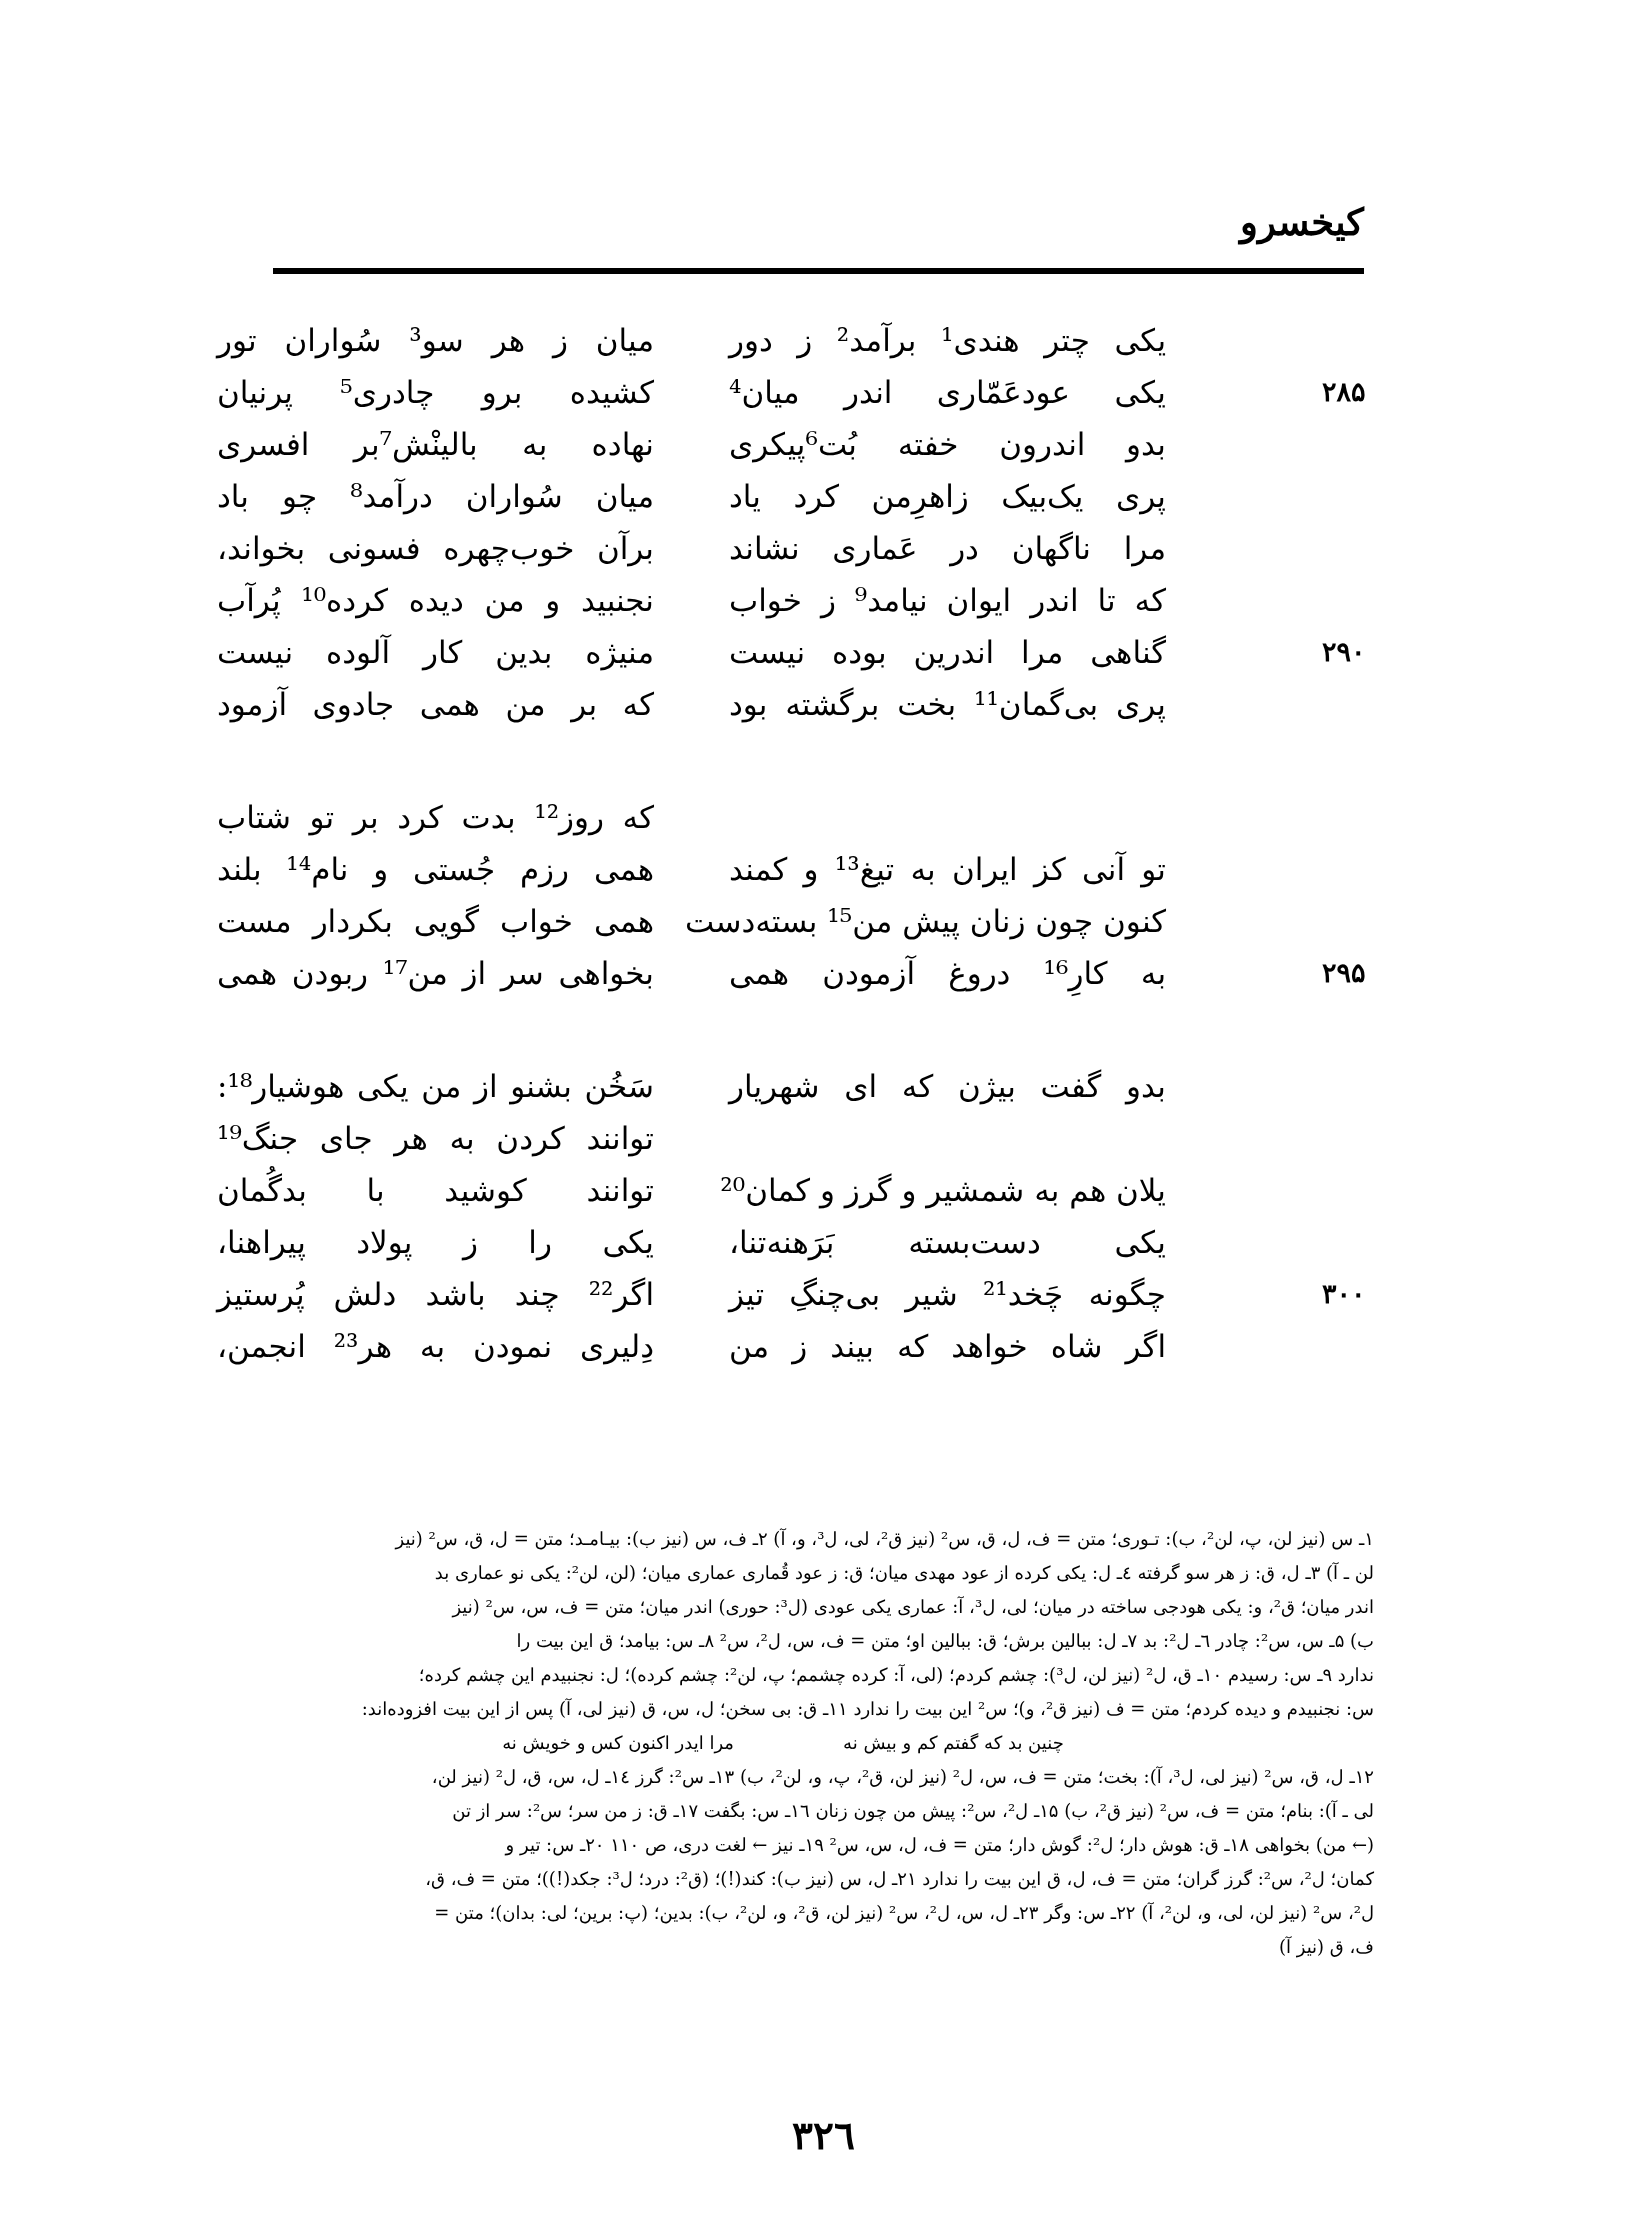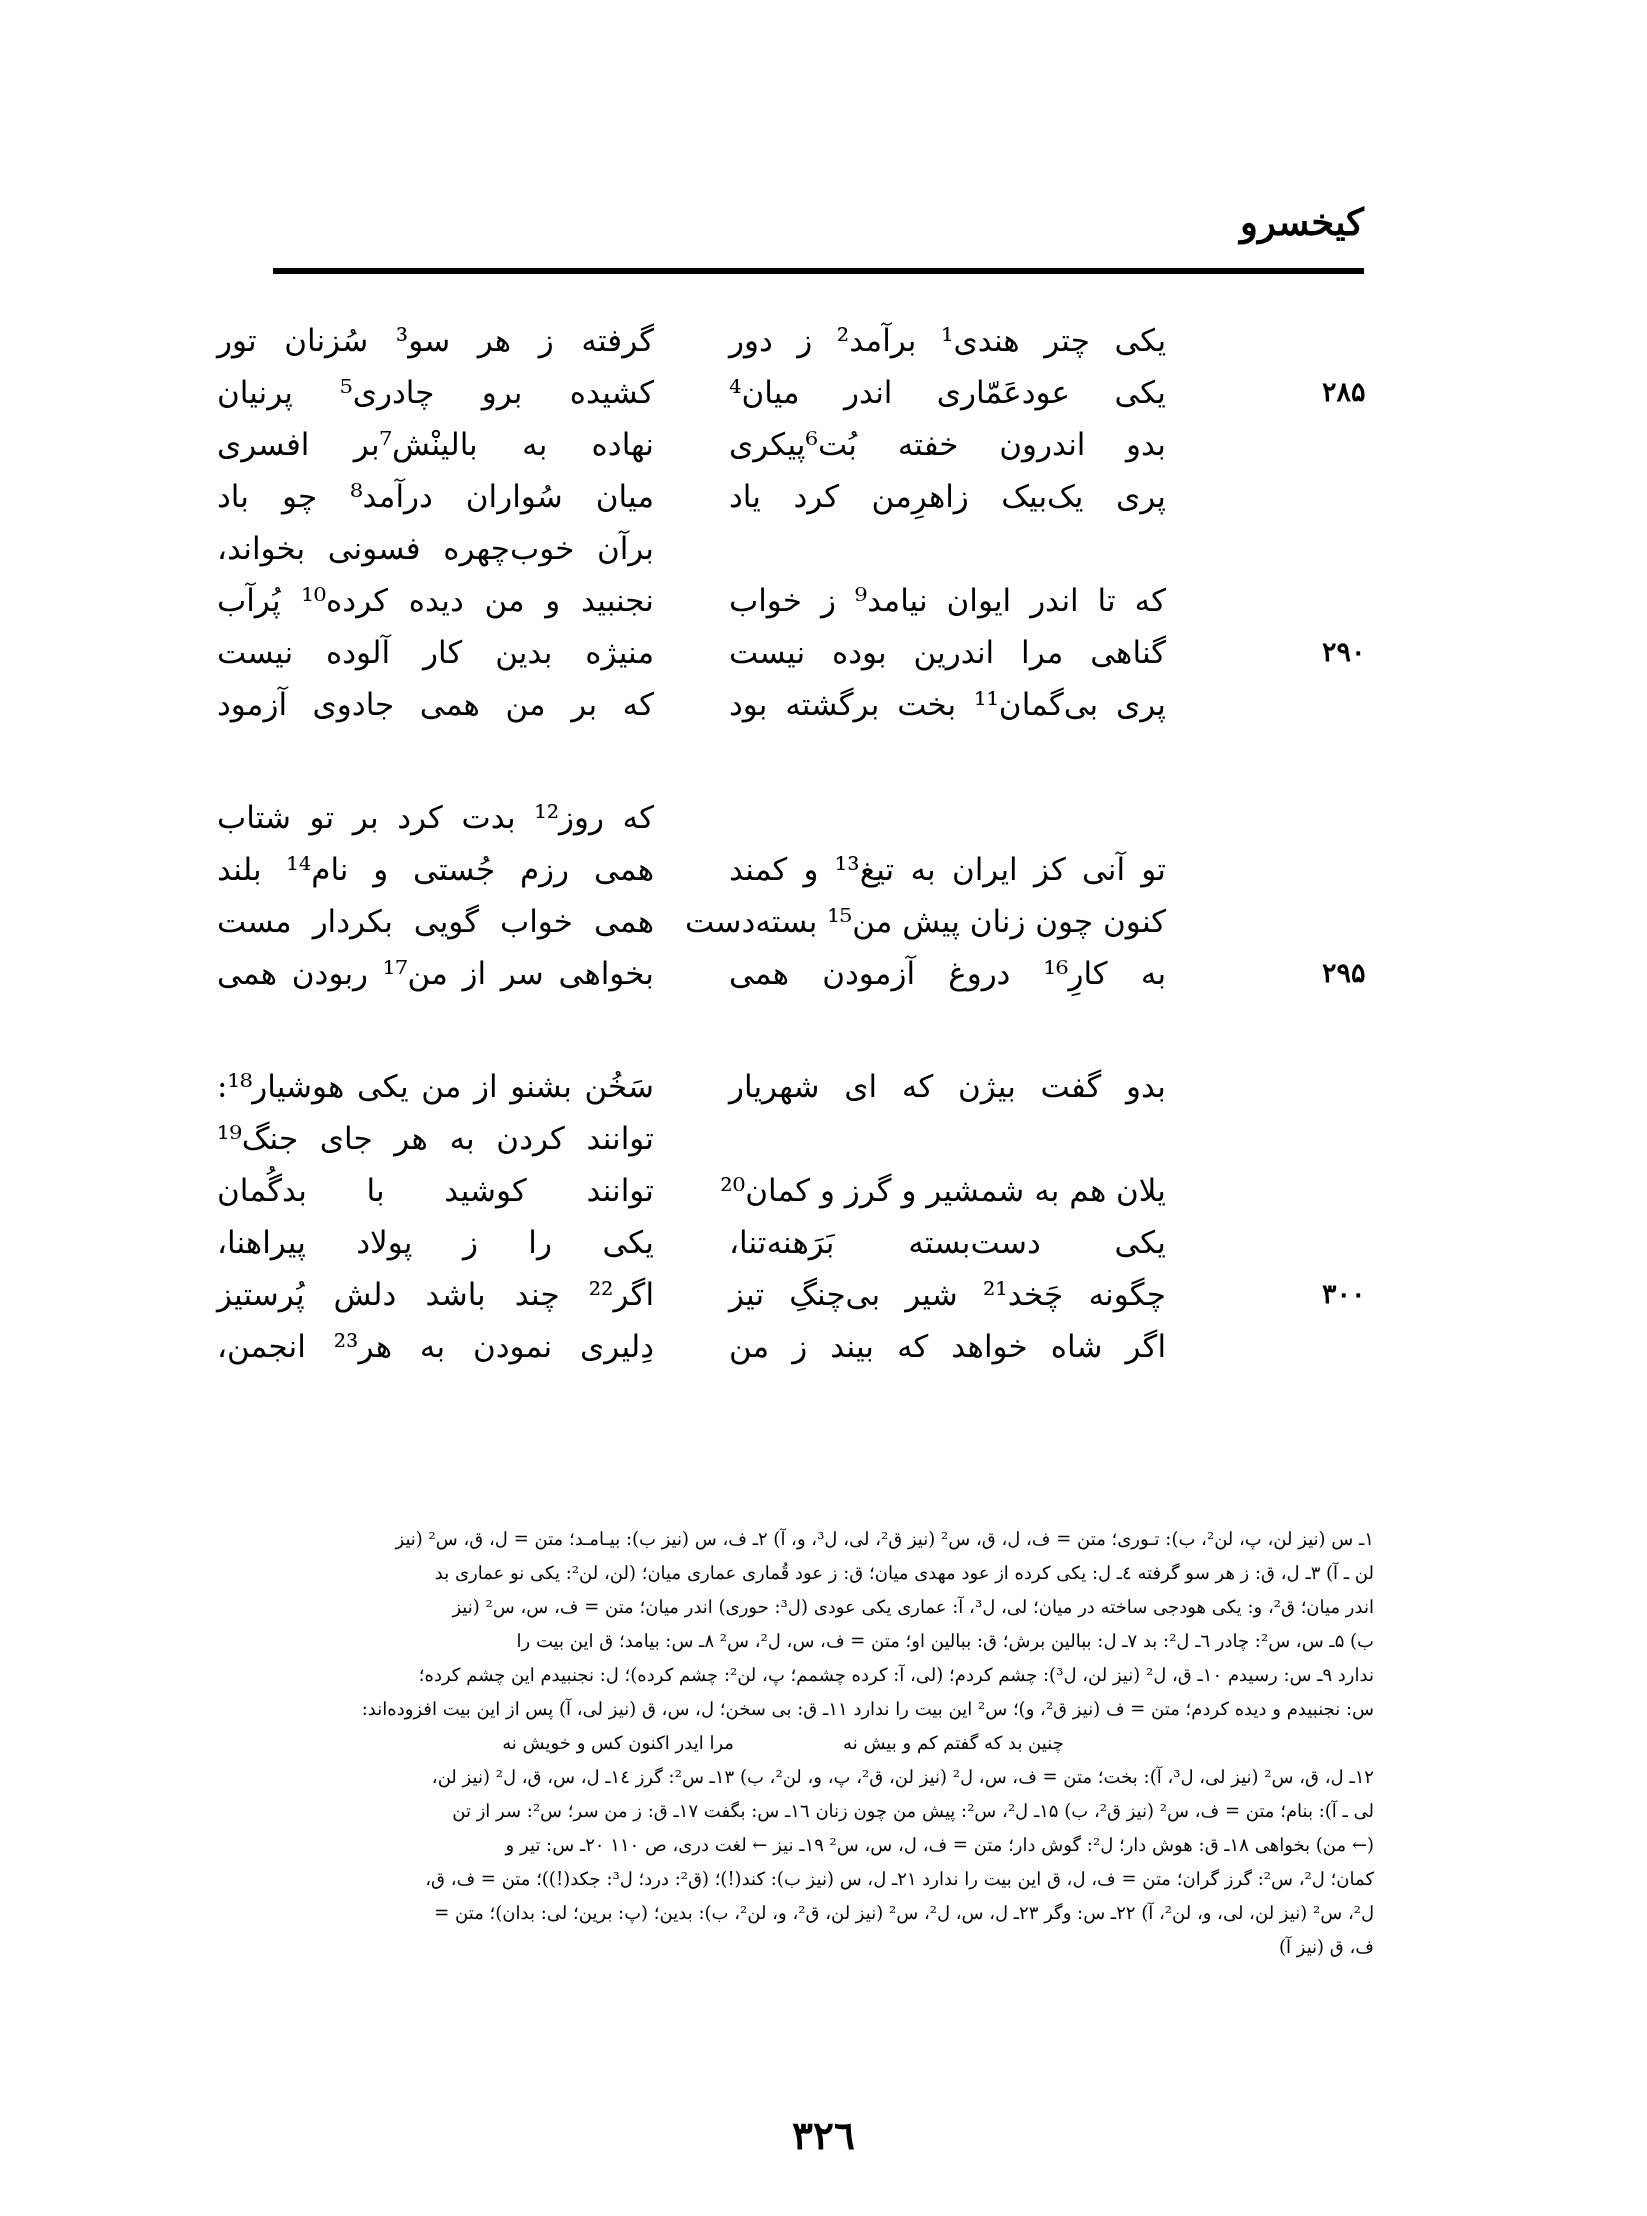--- a/index.html
+++ b/index.html
@@ -46,39 +46,40 @@
 
   <div class="running-head">کیخسرو</div>
   <div class="head-rule"></div>
 
   <div class="poem">
 
     <div class="stanza">
       <div class="beyt">
         <span class="lineno"></span>
         <span class="hemi-r">یکی چتر هندی¹ برآمد² ز دور</span>
-        <span class="hemi-l">گرفته ز هر سو³ سُزنان تور</span>
+        <span class="hemi-l">میان ز هر سو³ سُواران تور</span>
       </div>
       <div class="beyt">
         <span class="lineno">۲۸۵</span>
         <span class="hemi-r">یکی عودعَمّاری اندر میان⁴</span>
         <span class="hemi-l">کشیده برو چادری⁵ پرنیان</span>
       </div>
       <div class="beyt">
         <span class="lineno"></span>
         <span class="hemi-r">بدو اندرون خفته بُت⁶پیکری</span>
         <span class="hemi-l">نهاده به بالینْش⁷بر افسری</span>
       </div>
       <div class="beyt">
         <span class="lineno"></span>
         <span class="hemi-r">پری یک‌بیک زاهرِمن کرد یاد</span>
         <span class="hemi-l">میان سُواران درآمد⁸ چو باد</span>
       </div>
       <div class="beyt">
         <span class="lineno"></span>
+        <span class="hemi-r">مرا ناگهان در عَماری نشاند</span>
         <span class="hemi-l">برآن خوب‌چهره فسونی بخواند،</span>
       </div>
       <div class="beyt">
         <span class="lineno"></span>
         <span class="hemi-r">که تا اندر ایوان نیامد⁹ ز خواب</span>
         <span class="hemi-l">نجنبید و من دیده کرده¹⁰ پُرآب</span>
       </div>
       <div class="beyt">
         <span class="lineno">۲۹۰</span>
         <span class="hemi-r">گناهی مرا اندرین بوده نیست</span>

